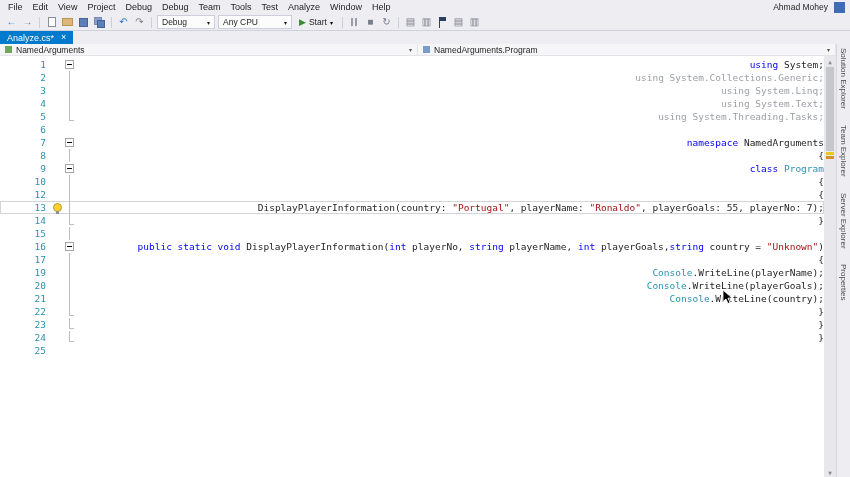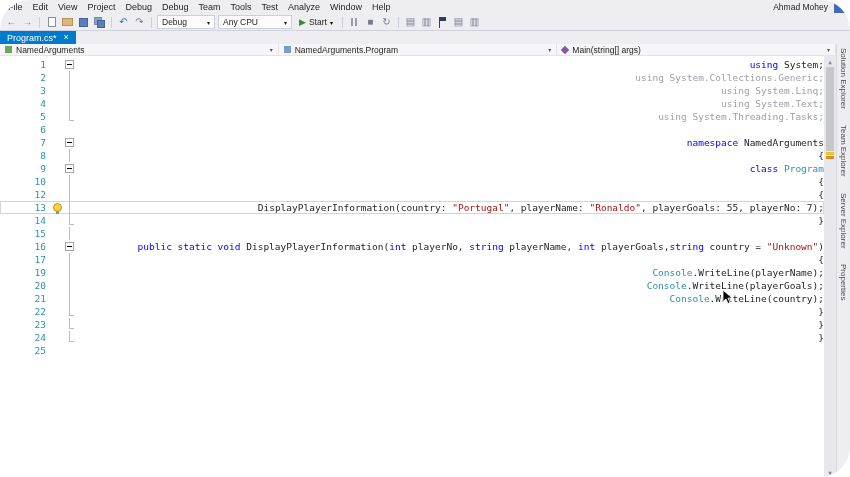--- a/index.html
+++ b/index.html
@@ -1,18 +1,18 @@
 <!DOCTYPE html>
 <html><head>
 <meta charset="utf-8">
 <style>
   * { margin:0; padding:0; box-sizing:border-box; }
   html,body { width:850px; height:477px; overflow:hidden; background:#fff;
               font-family:"Liberation Sans", sans-serif; }
-  .root { position:relative; width:850px; height:477px; overflow:hidden; background:#fff;border-radius:30px; }
+  .root { position:relative; width:850px; height:477px; overflow:hidden; background:#fff; }
 
   
   .menubar { height:14px; background:#EEEEF2; display:flex; align-items:center;
              justify-content:space-between; font-size:9px; color:#1E1E1E; padding:0 3px; }
   .menu-items { display:flex; }
   .menu-item { padding:0 5px; white-space:nowrap; }
   .menubar-right { display:flex; align-items:center; gap:6px; font-size:8.5px; padding-right:2px; }
   .avatar { width:11px; height:11px; background:#3E6DB5; display:inline-block; }
 
   
@@ -191,42 +191,37 @@
     <span class="ticon">▥</span>
     <span class="ticon">
         <span class="icon-flag"></span>
       </span>
     <span class="ticon">▤</span>
     <span class="ticon">▥</span>
   </div>
 
   <div class="tabrow">
     <div class="tab">
-      <span>Program.cs*</span>
+      <span>Analyze.cs*</span>
       <span class="close">×</span>
     </div>
   </div>
 
   <div class="main">
     <div class="editor-col">
 
       <div class="navbar">
         <div class="navcombo">
           <span class="nicon nicon-project"></span>
           <span>NamedArguments</span>
           <span class="arrow">▾</span>
         </div>
         <div class="navcombo">
           <span class="nicon nicon-class"></span>
           <span>NamedArguments.Program</span>
-          <span class="arrow">▾</span>
-        </div>
-        <div class="navcombo">
-          <span class="nicon nicon-method"></span>
-          <span>Main(string[] args)</span>
           <span class="arrow">▾</span>
         </div>
       </div>
 
       <div class="editor">
         <div class="code-lines" id="code-lines">
             <div class="line"><span class="gutter"></span><span class="lnum">1</span><span class="track"></span><span class="outline"><span class="fold-box"></span></span><span class="code"><span class="tok-k">using </span><span class="tok-n">System;</span></span></div>
             <div class="line"><span class="gutter"></span><span class="lnum">2</span><span class="track"></span><span class="outline o-bar"></span><span class="code"><span class="tok-g">using System.Collections.Generic;</span></span></div>
             <div class="line"><span class="gutter"></span><span class="lnum">3</span><span class="track"></span><span class="outline o-bar"></span><span class="code"><span class="tok-g">using System.Linq;</span></span></div>
             <div class="line"><span class="gutter"></span><span class="lnum">4</span><span class="track"></span><span class="outline o-bar"></span><span class="code"><span class="tok-g">using System.Text;</span></span></div>

